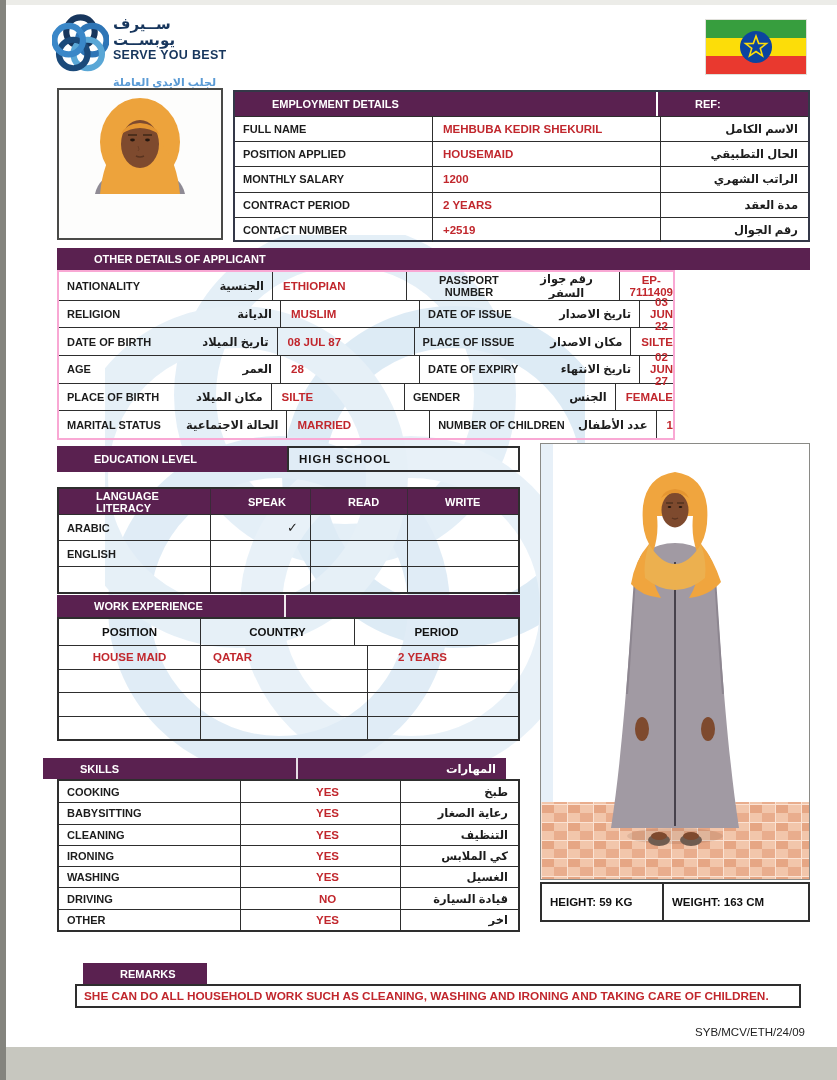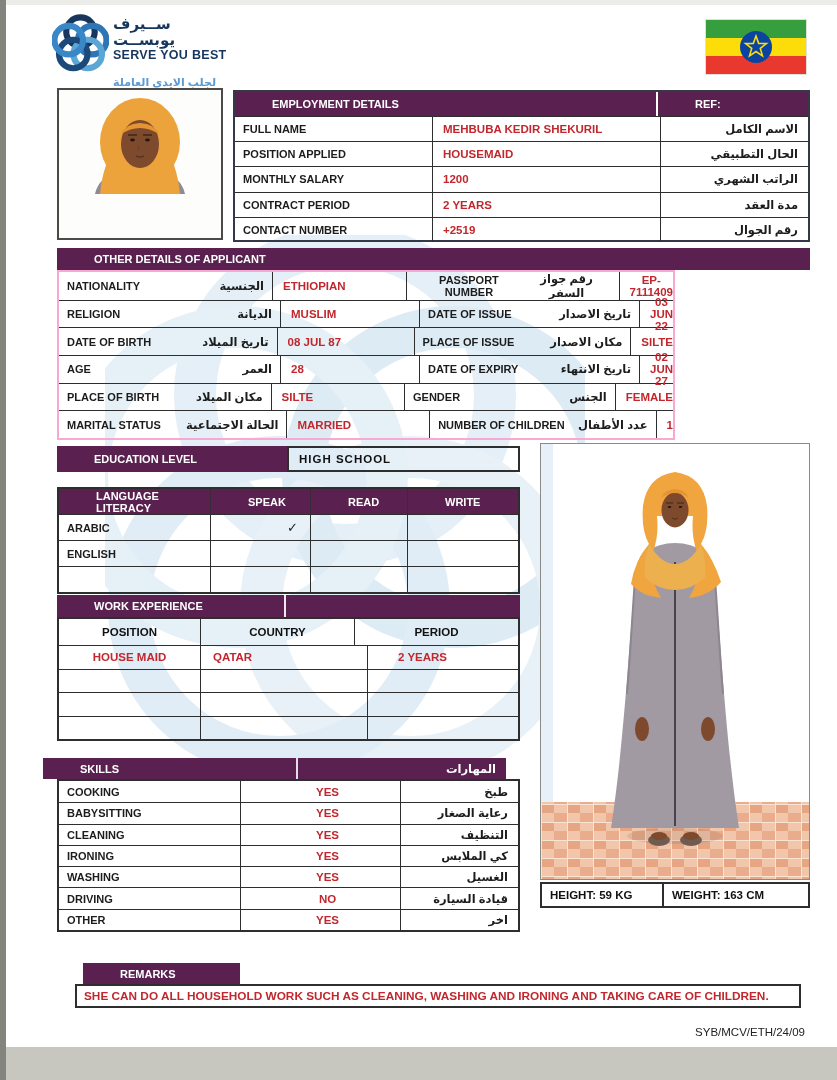--- a/index.html
+++ b/index.html
@@ -95,27 +95,27 @@
   .sk-div{position:absolute;left:253px;top:0;width:2px;height:21px;background:#fff;opacity:.85;}
   .sk{left:57px;top:779px;width:463px;border:2px solid #2e2e2e;box-sizing:border-box;z-index:2;}
   .sk-row{display:flex;height:21.3px;box-sizing:border-box;}
   .sk-row + .sk-row{border-top:1px solid #2e2e2e;}
   .sk-row .s1{width:181px;}
   .sk-row .s2{width:160px;border-left:1px solid #2e2e2e;justify-content:center;padding-left:14px;}
   .sk-row .s3{flex:1;border-left:1px solid #2e2e2e;}
 
   
   .body-box{left:540px;top:443px;width:270px;height:437px;background:#fff;border:1px solid #8a8a86;box-sizing:border-box;z-index:2;}
-  .hw{left:540px;top:882px;width:270px;height:26px;display:flex;z-index:2;}
+  .hw{left:540px;top:882px;width:270px;height:40px;display:flex;z-index:2;}
   .hw > div{border:2px solid #2e2e2e;box-sizing:border-box;display:flex;align-items:center;font-weight:bold;font-size:11.5px;color:#111;padding-left:8px;background:#fff;}
   .hw .h1{width:124px;}
   .hw .h2{flex:1;border-left:none;}
 
   
-  .rem-head{left:83px;top:963px;width:157px;height:21px;z-index:2;}
+  .rem-head{left:83px;top:963px;width:124px;height:21px;z-index:2;}
   .rem-box{left:75px;top:984px;width:726px;height:24px;border:2px solid #2e2e2e;box-sizing:border-box;display:flex;align-items:center;z-index:2;background:#fff;}
   .rem-text{font-weight:bold;color:#c1272d;font-size:11.8px;padding-left:7px;white-space:nowrap;}
 
   .footer-code{left:555px;top:1026px;width:250px;text-align:right;font-size:11.5px;color:#222;z-index:2;}
 </style>
 </head>
 <body>
 
 <div id="page">
 

